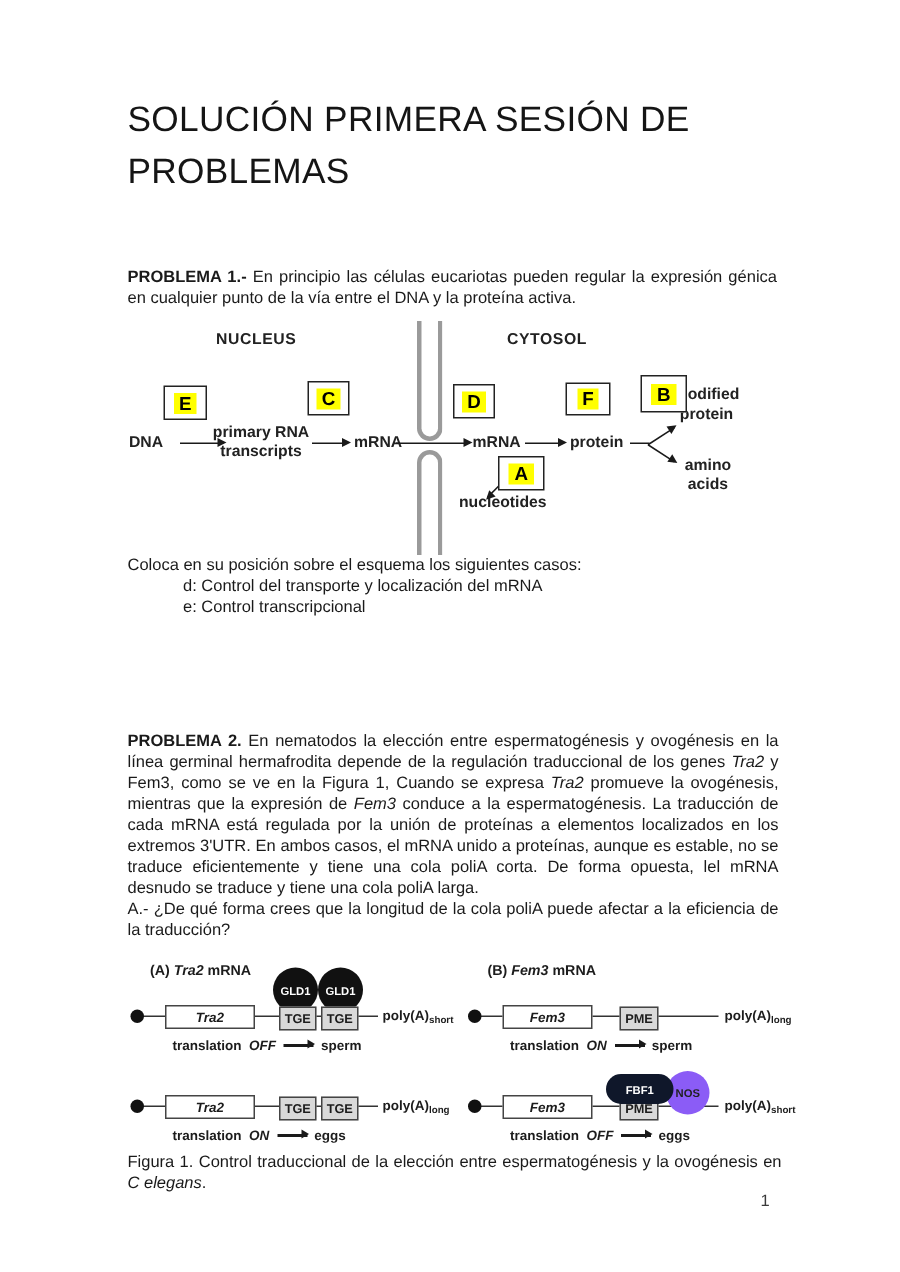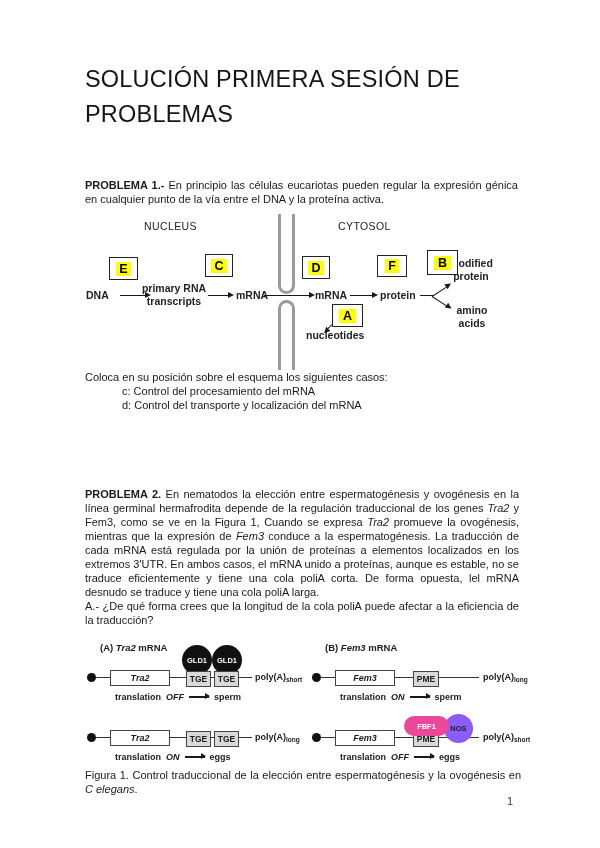--- a/index.html
+++ b/index.html
@@ -11,21 +11,21 @@
 
   
   .doc-title{left:85px;top:62px;width:452px;font-size:23.5px;line-height:35px;color:#151515;letter-spacing:.2px}
   .body-text{font-size:11px;line-height:14px;text-align:justify}
   .body-text p{margin:0}
   .plain{text-align:left}
   .options div{padding-left:37px;line-height:14px}
 
   
   .dgm1{left:60px;top:218px;width:480px;height:150px;font-size:10.5px;font-weight:600;color:#222}
-  .dgm1 .region{font-weight:400;letter-spacing:.4px}
+  .dgm1 .region{font-weight:700;letter-spacing:.4px}
   .mem{box-sizing:border-box;background:transparent}
   .mem-up{left:218px;top:-4px;width:17px;height:80px;border:3px solid #9a9a9a;border-top:none;border-radius:0 0 9px 9px}
   .mem-dn{left:218px;top:82px;width:17px;height:70px;border:3px solid #9a9a9a;border-bottom:none;border-radius:9px 9px 0 0}
   .ln{height:0;border-top:1.4px solid #1a1a1a}
   .arr{height:0;border-top:1.4px solid #1a1a1a}
   .arr::after{content:"";position:absolute;right:-2px;top:-4.4px;width:0;height:0;
               border-left:6.5px solid #1a1a1a;border-top:3.6px solid transparent;border-bottom:3.6px solid transparent}
   .rotu{transform:rotate(-33deg);transform-origin:0 50%}
   .rotd{transform:rotate(33deg);transform-origin:0 50%}
   .rotdl{transform:rotate(135deg);transform-origin:0 50%}
@@ -36,21 +36,21 @@
   
   .fig{left:60px;top:640px;width:480px;height:132px;font-size:9px;font-weight:600;color:#1c1c1c}
   .fig .ln{border-top:1.3px solid #333;z-index:0}
   .dot{width:9px;height:9px;background:#111;border-radius:50%;z-index:1}
   .gbox{box-sizing:border-box;width:60px;height:16px;background:#fff;border:1.3px solid #444;
         display:flex;align-items:center;justify-content:center;font-style:italic;z-index:2}
   .ebox{box-sizing:border-box;width:25px;height:16px;background:#d9d9d9;border:1.3px solid #444;
         display:flex;align-items:center;justify-content:center;font-size:8.5px;z-index:2}
   .pball{width:30px;height:30px;background:#111;border-radius:50%;color:#fff;
          display:flex;align-items:center;justify-content:center;font-size:7.5px;z-index:1}
-  .fbf{width:45px;height:20px;background:#ec4899;border-radius:10px;color:#fff;
+  .fbf{width:45px;height:20px;background:#0f172a;border-radius:10px;color:#fff;
        display:flex;align-items:center;justify-content:center;font-size:7.5px;z-index:3}
   .nos{width:29px;height:29px;background:#8b5cf6;border-radius:50%;color:#222;
        display:flex;align-items:center;justify-content:center;font-size:7.5px;z-index:1}
   .poly{font-size:9px;white-space:nowrap}
   .sub{font-size:6.5px;position:relative;bottom:-2px}
   .trans{display:flex;align-items:center;gap:5px;white-space:nowrap}
   .sarr{position:relative;width:20px;height:1.3px;background:#1a1a1a;display:inline-block}
   .sarr::after{content:"";position:absolute;right:-1px;top:-2.9px;width:0;height:0;
                border-left:5.5px solid #1a1a1a;border-top:3.1px solid transparent;border-bottom:3.1px solid transparent}
   .pagenum{left:507px;top:795px;font-size:11px;color:#3a3a3a}
@@ -103,22 +103,22 @@
       <span class="hl" style="background:#ffff00">B</span>
     </div>
   <div class="abs lbox" style="left:272px;top:86px;width:31px;height:23px">
       <span class="hl" style="background:#ffff00">A</span>
     </div>
 </div>
 
 <div class="abs body-text plain" style="left:85px;top:370px;width:440px">
   <div>Coloca en su posición sobre el esquema los siguientes casos:</div>
   <div class="options">
-    <div>c: Control del procesamiento del mRNA</div>
     <div>d: Control del transporte y localización del mRNA</div>
+    <div>e: Control transcripcional</div>
   </div>
 </div>
 
 <div class="abs body-text" style="left:85px;top:487px;width:434px">
   <p><span class="bd">PROBLEMA 2.</span><span> En nematodos la elección entre espermatogénesis y ovogénesis en la línea germinal hermafrodita depende de la regulación traduccional de los genes </span><span class="it">Tra2</span><span> y Fem3, como se ve en la Figura 1, Cuando se expresa </span><span class="it">Tra2</span><span> promueve la ovogénesis, mientras que la expresión de </span><span class="it">Fem3</span><span> conduce a la espermatogénesis. La traducción de cada mRNA está regulada por la unión de proteínas a elementos localizados en los extremos 3'UTR. En ambos casos, el mRNA unido a proteínas, aunque es estable, no se traduce eficientemente y tiene una cola poliA corta. De forma opuesta, lel mRNA desnudo se traduce y tiene una cola poliA larga.</span></p>
   <p><span>A.- ¿De qué forma crees que la longitud de la cola poliA puede afectar a la eficiencia de la traducción?</span></p>
 </div>
 
 <div class="abs fig">
 

